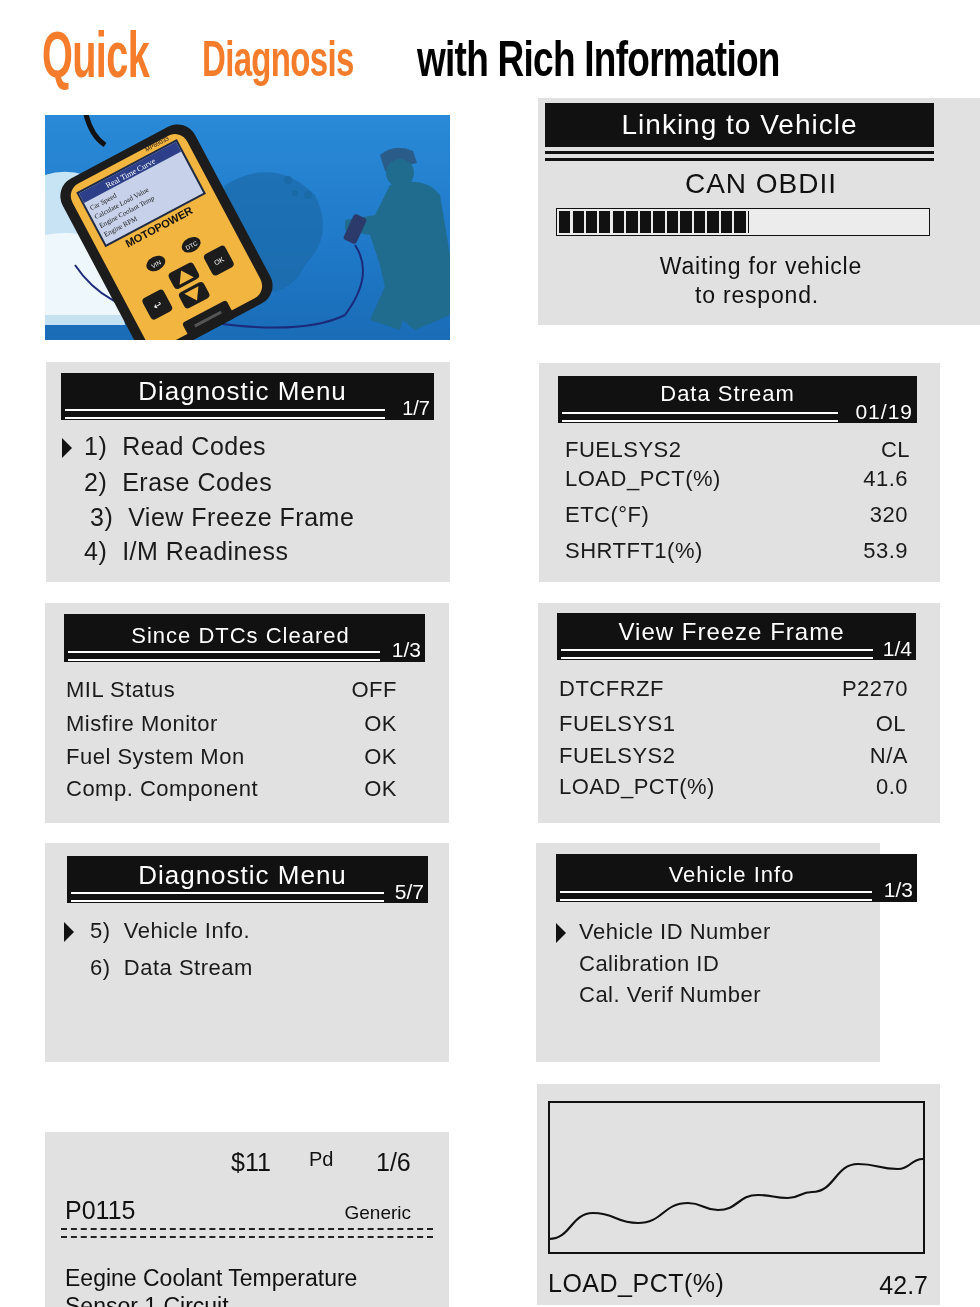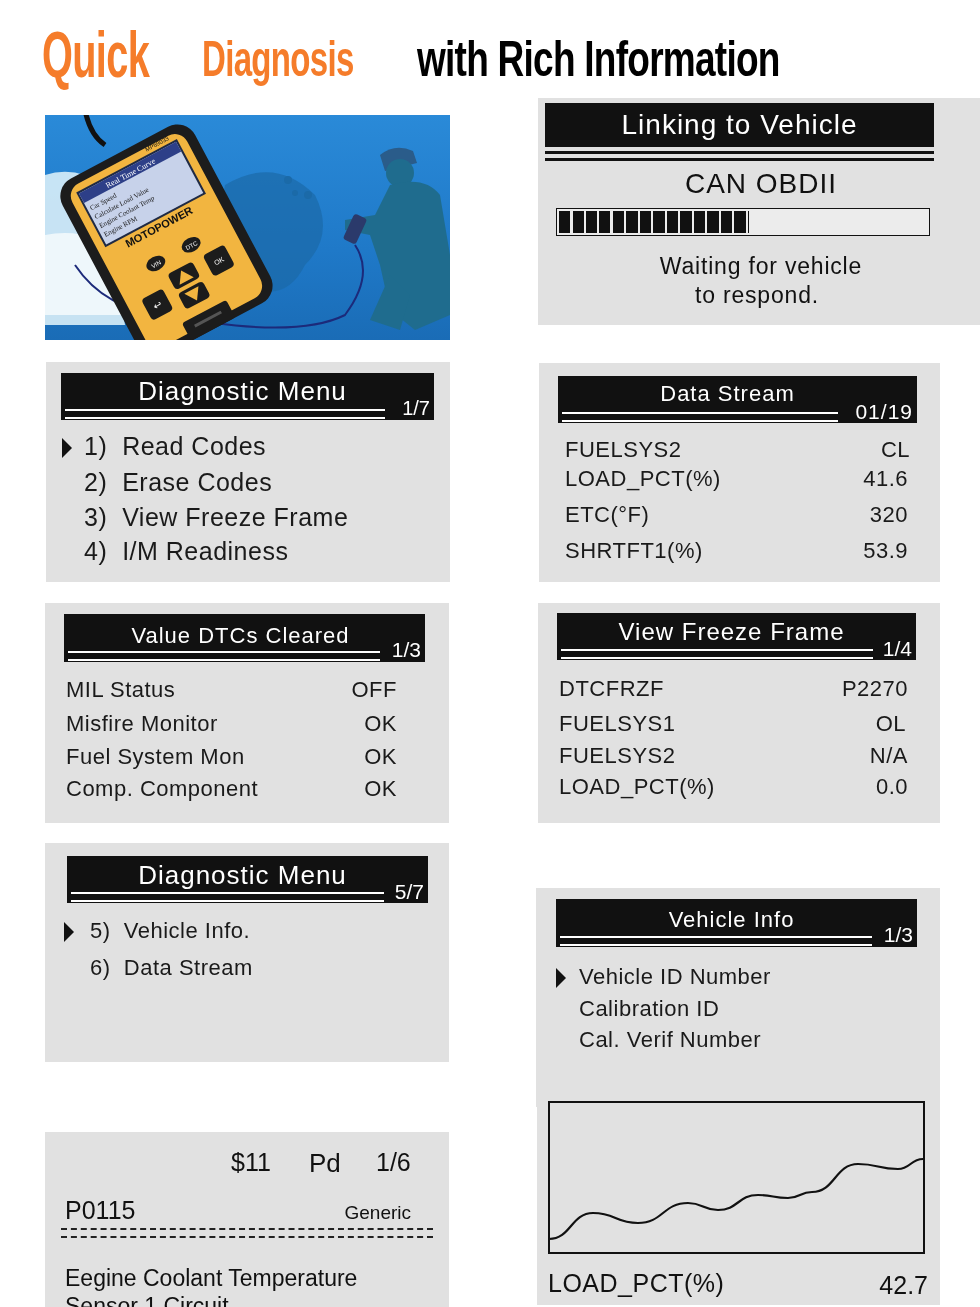--- a/index.html
+++ b/index.html
@@ -105,21 +105,21 @@
     <div class="rules" style="top:36px;width:320px;"></div>
     <div class="pg" style="top:24px;font-size:20px;">1/7</div>
   </div>
   <div class="arrow" style="left:16px;top:76px;"></div>
   <div class="row" style="left:38px;top:70px;font-size:25px;">
     <span>1)</span>&nbsp;&nbsp;<span>Read Codes</span>
   </div>
   <div class="row" style="left:38px;top:106px;font-size:25px;">
     <span>2)</span>&nbsp;&nbsp;<span>Erase Codes</span>
   </div>
-  <div class="row" style="left:38px;top:141px;font-size:25px;">
+  <div class="row" style="left:44px;top:141px;font-size:25px;">
     <span>3)</span>&nbsp;&nbsp;<span>View Freeze Frame</span>
   </div>
   <div class="row" style="left:38px;top:175px;font-size:25px;">
     <span>4)</span>&nbsp;&nbsp;<span>I/M Readiness</span>
   </div>
 </div>
 
 <div class="panel" style="left:539px;top:363px;width:401px;height:219px;">
   <div class="titlebar" style="left:19px;top:13px;width:359px;height:47px;">
     <div class="ttext" style="top:5px;left:-20px;font-size:22px;letter-spacing:1px;">Data Stream</div>
@@ -131,21 +131,21 @@
   <div class="row" style="left:26px;top:103px;">LOAD_PCT(%)</div>
   <div class="val" style="right:32px;top:103px;">41.6</div>
   <div class="row" style="left:26px;top:139px;">ETC(°F)</div>
   <div class="val" style="right:32px;top:139px;">320</div>
   <div class="row" style="left:26px;top:175px;">SHRTFT1(%)</div>
   <div class="val" style="right:32px;top:175px;margin-left:8px;">53.9</div>
 </div>
 
 <div class="panel" style="left:45px;top:603px;width:404px;height:220px;">
   <div class="titlebar" style="left:19px;top:11px;width:361px;height:48px;">
-    <div class="ttext" style="top:9px;left:-8px;font-size:22px;letter-spacing:1px;">Value DTCs Cleared</div>
+    <div class="ttext" style="top:9px;left:-8px;font-size:22px;letter-spacing:1px;">Since DTCs Cleared</div>
     <div class="rules" style="top:37px;width:312px;"></div>
     <div class="pg" style="top:24px;font-size:21px;">1/3</div>
   </div>
   <div class="row" style="left:21px;top:74px;">MIL Status</div>
   <div class="val" style="right:52px;top:74px;">OFF</div>
   <div class="row" style="left:21px;top:108px;">Misfire Monitor</div>
   <div class="val" style="right:52px;top:108px;">OK</div>
   <div class="row" style="left:21px;top:141px;">Fuel System Mon</div>
   <div class="val" style="right:52px;top:141px;">OK</div>
   <div class="row" style="left:21px;top:173px;">Comp. Component</div>
@@ -176,35 +176,35 @@
   </div>
   <div class="arrow" style="left:19px;top:79px;"></div>
   <div class="row" style="left:45px;top:75px;">
     <span>5)</span>&nbsp;&nbsp;<span>Vehicle Info.</span>
   </div>
   <div class="row" style="left:45px;top:112px;">
     <span>6)</span>&nbsp;&nbsp;<span>Data Stream</span>
   </div>
 </div>
 
-<div class="panel" style="left:536px;top:843px;width:404px;height:219px;margin-top:45px;">
+<div class="panel" style="left:536px;top:843px;width:344px;height:219px;">
   <div class="titlebar" style="left:20px;top:11px;width:361px;height:48px;">
     <div class="ttext" style="top:8px;left:-10px;font-size:22px;letter-spacing:1px;">Vehicle Info</div>
     <div class="rules" style="top:37px;width:312px;"></div>
     <div class="pg" style="top:24px;font-size:21px;">1/3</div>
   </div>
   <div class="arrow" style="left:20px;top:80px;"></div>
   <div class="row" style="left:43px;top:76px;">Vehicle ID Number</div>
   <div class="row" style="left:43px;top:108px;">Calibration ID</div>
   <div class="row" style="left:43px;top:139px;">Cal. Verif Number</div>
 </div>
 
 <div class="panel" style="left:45px;top:1084px;width:404px;height:221px;margin-top:48px;">
   <div style="position:absolute;left:186px;top:16px;font-size:25px;">$11</div>
-  <div style="position:absolute;left:264px;top:16px;font-size:26px;">Pd</div>
+  <div style="position:absolute;left:264px;top:16px;font-size:20px;">Pd</div>
   <div style="position:absolute;left:331px;top:16px;font-size:25px;">1/6</div>
   <div style="position:absolute;left:20px;top:64px;font-size:25px;">P0115</div>
   <div style="position:absolute;right:38px;top:70px;font-size:19px;">Generic</div>
   <div style="position:absolute;left:16px;right:16px;top:96px;height:6px;border-top:2px dashed #222;border-bottom:2px dashed #222;"></div>
   <div style="position:absolute;left:20px;top:133px;font-size:23px;white-space:nowrap;">Eegine Coolant Temperature</div>
   <div style="position:absolute;left:20px;top:161px;font-size:23px;white-space:nowrap;">Sensor 1 Circuit</div>
 </div>
 
 <div class="panel" style="left:537px;top:1084px;width:403px;height:221px;">
   <svg style="position:absolute;left:11px;top:17px;" width="377" height="153" viewBox="0 0 377 153">

